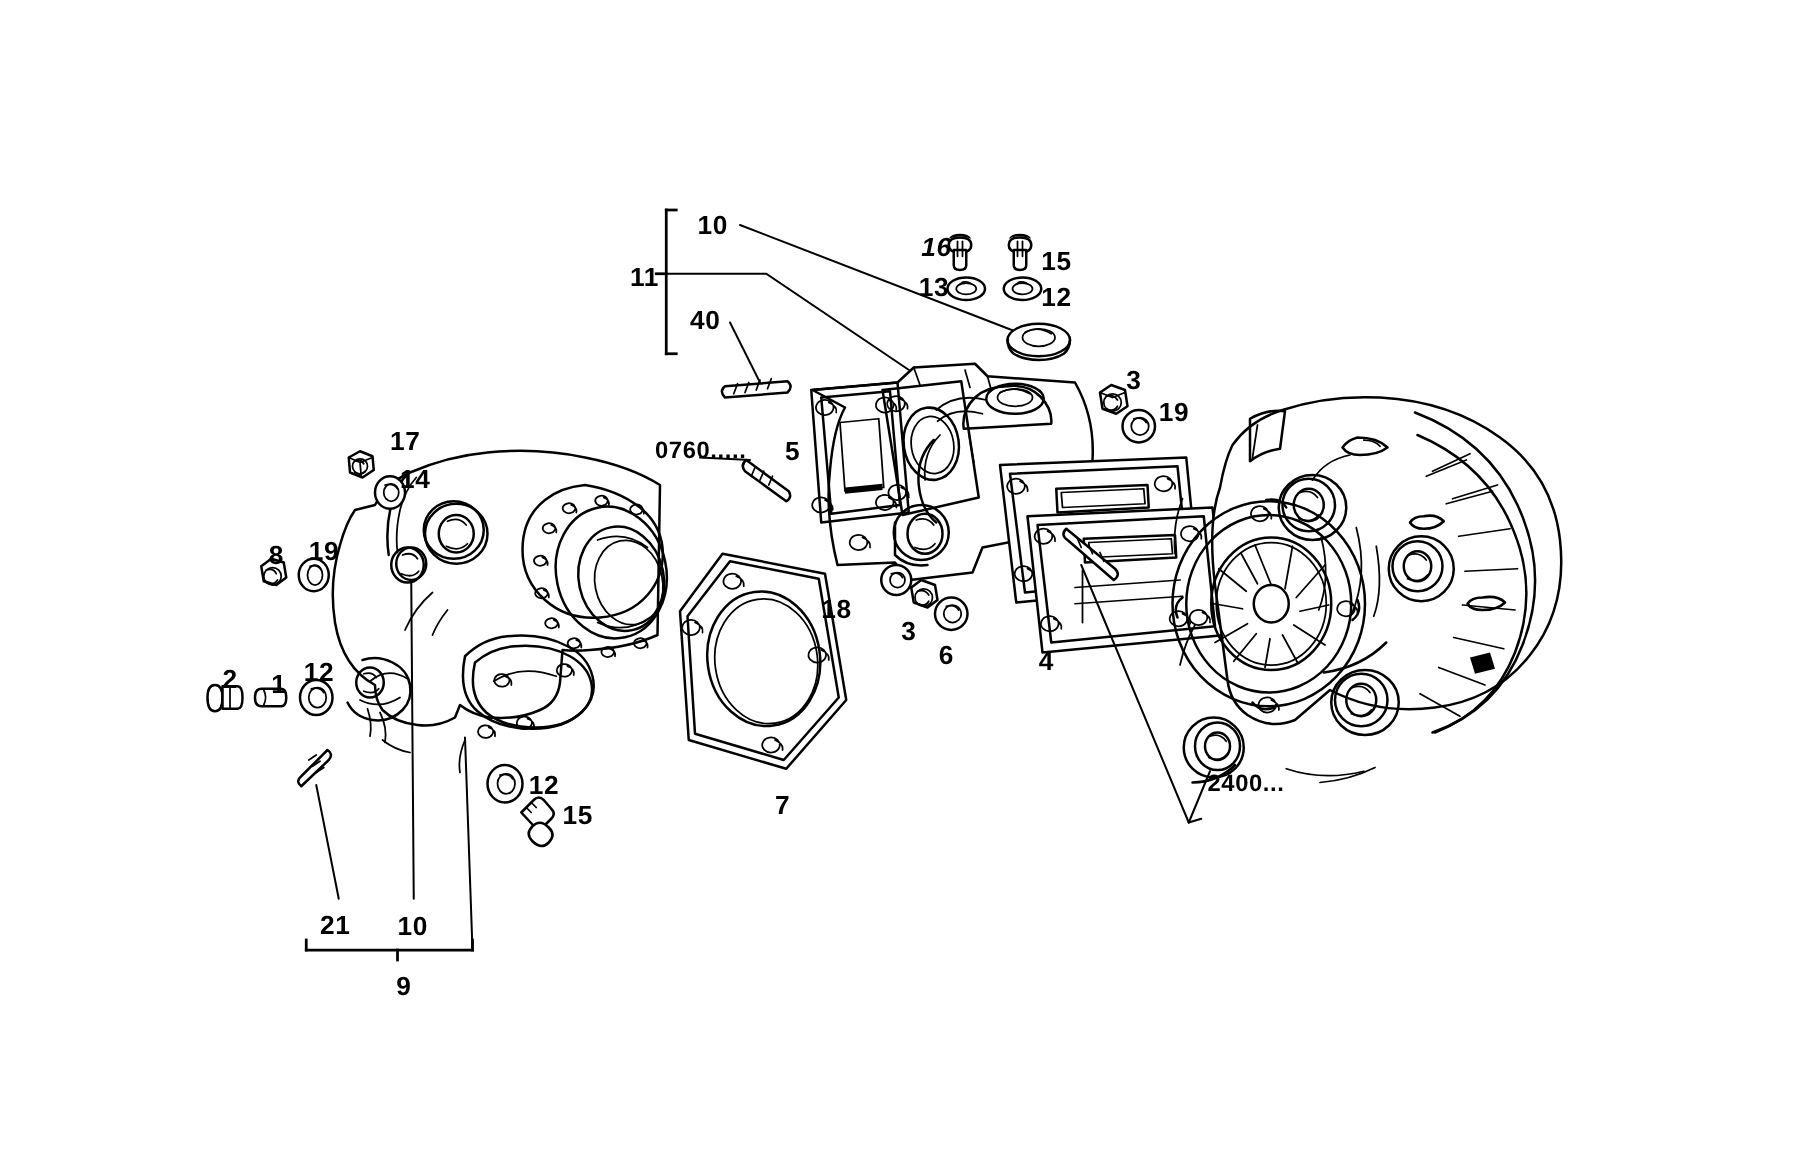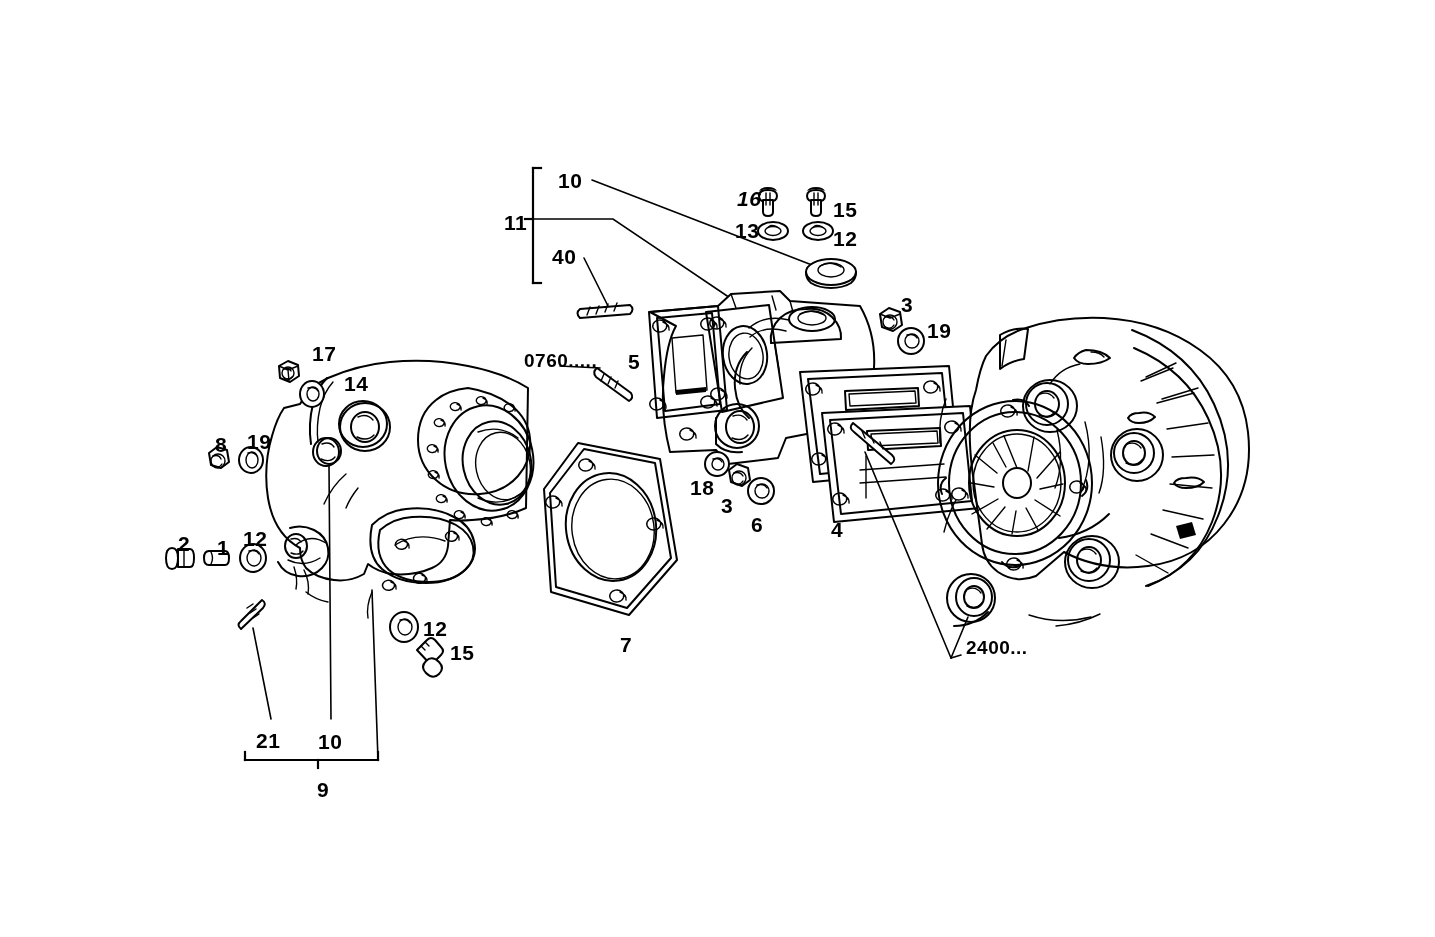--- a/index.html
+++ b/index.html
@@ -480,37 +480,37 @@
 
     <g>
       <path class="ln-lead" d="M865 452 L951 658"></path>
       <path class="ln-lead" d="M968 617 L951 658"></path>
       <path class="ln-lead" d="M951 658 L961 655"></path>
     </g>
 
   </svg>
 
   <div class="partno" style="left:484px;top:351px;margin-left:40px;">0760.....</div>
-  <div class="partno" style="left:966px;top:638px;">2400...</div>
+  <div class="partno" style="left:966px;top:618px;">2400...</div>
 
   <div class="callout" style="left:558px;top:170px;">10</div>
   <div class="callout" style="left:504px;top:212px;">11</div>
   <div class="callout" style="left:552px;top:246px;">40</div>
   <div class="callout" style="left:737px;top:188px;font-style:italic;">16</div>
   <div class="callout" style="left:833px;top:199px;">15</div>
   <div class="callout" style="left:735px;top:220px;text-align:right;">13</div>
   <div class="callout" style="left:833px;top:228px;">12</div>
   <div class="callout" style="left:901px;top:294px;">3</div>
   <div class="callout" style="left:927px;top:320px;">19</div>
   <div class="callout" style="left:281px;top:343px;margin-left:31px;">17</div>
-  <div class="callout" style="left:320px;top:373px;margin-left:24px;">14</div>
+  <div class="callout" style="left:320px;top:373px;">14</div>
   <div class="callout" style="left:628px;top:351px;">5</div>
   <div class="callout" style="left:215px;top:434px;">8</div>
   <div class="callout" style="left:247px;top:431px;">19</div>
-  <div class="callout" style="left:690px;top:477px;">18</div>
+  <div class="callout" style="left:657px;top:477px;">18</div>
   <div class="callout" style="left:721px;top:495px;">3</div>
   <div class="callout" style="left:751px;top:514px;">6</div>
   <div class="callout" style="left:178px;top:533px;">2</div>
   <div class="callout" style="left:217px;top:537px;">1</div>
   <div class="callout" style="left:243px;top:528px;">12</div>
   <div class="callout" style="left:831px;top:519px;">4</div>
   <div class="callout" style="left:423px;top:618px;">12</div>
   <div class="callout" style="left:620px;top:634px;">7</div>
   <div class="callout" style="left:450px;top:642px;">15</div>
   <div class="callout" style="left:256px;top:730px;">21</div>

